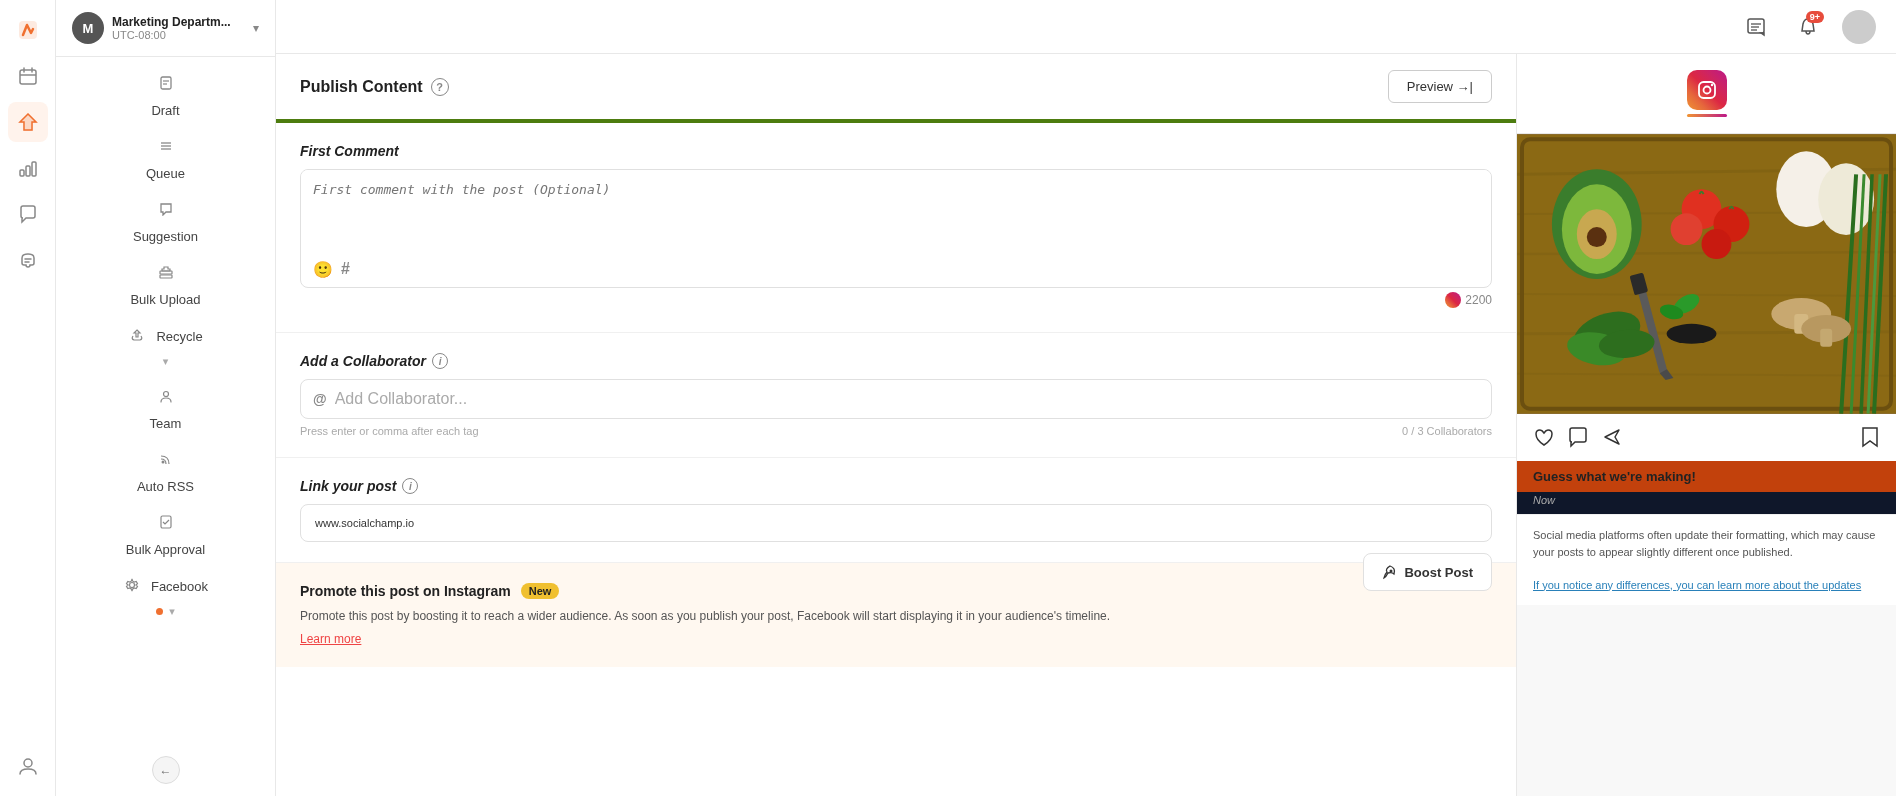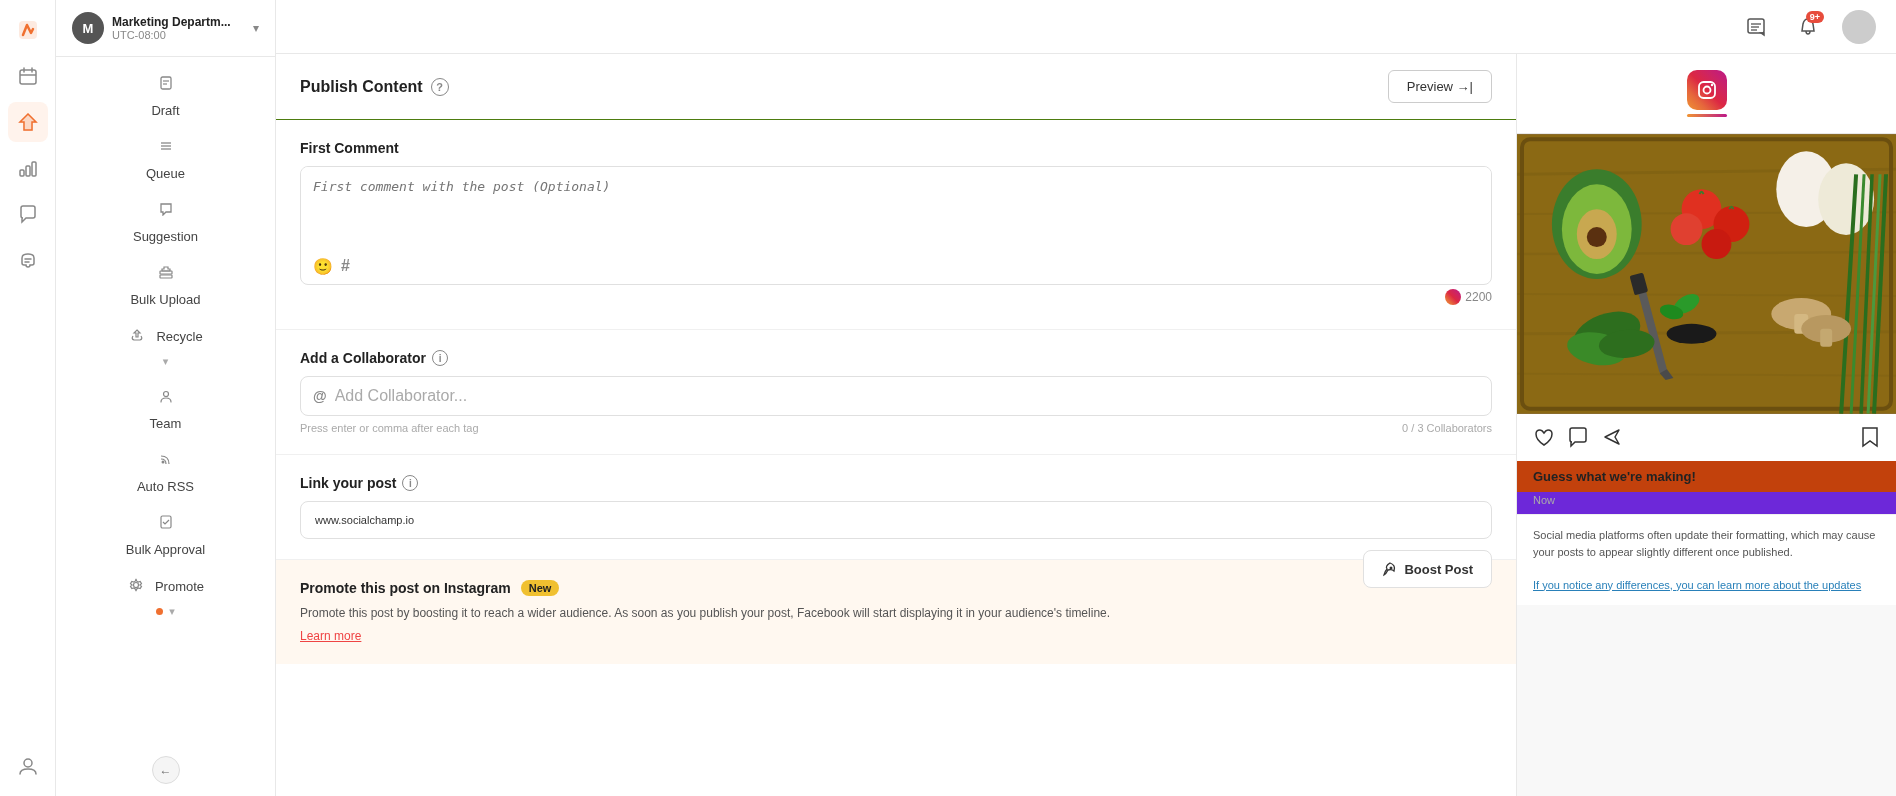--- a/index.html
+++ b/index.html
@@ -175,21 +175,21 @@
       display: flex;
       flex-direction: column;
       overflow: hidden;
       background: #fff;
     }
     .editor-header {
       display: flex;
       align-items: center;
       justify-content: space-between;
       padding: 16px 24px;
-      border-bottom: 1px solid #4d7c0f;
+      border-bottom: 4px solid #4d7c0f;
     }
     .editor-title {
       font-size: 16px;
       font-weight: 600;
       color: #222;
       display: flex;
       align-items: center;
       gap: 8px;
     }
     .editor-title .help-icon {
@@ -229,20 +229,21 @@
       border-bottom: 1px solid #f0f0f0;
     }
     .section-label {
       font-size: 14px;
       font-weight: 600;
       color: #222;
       margin-bottom: 10px;
       display: flex;
       align-items: center;
       gap: 6px;
+      font-style: italic;
     }
     .section-label .help-icon {
       width: 16px;
       height: 16px;
       border-radius: 50%;
       border: 1.5px solid #888;
       display: flex;
       align-items: center;
       justify-content: center;
       font-size: 10px;
@@ -461,21 +462,22 @@
       padding: 8px 16px;
       background: #c2410c;
       font-size: 13px;
       font-weight: 600;
       color: #222;
     }
     .preview-time {
       padding: 2px 16px 8px;
       font-size: 11px;
       color: #aaa;
-      background: #6d28d9;
+      background: #0f172a;
+      font-style: italic;
     }
 
     .preview-notice {
       padding: 12px 16px;
       font-size: 11px;
       color: #555;
       line-height: 1.5;
       background: #fff;
       border-top: 1px solid #f0f0f0;
     }
@@ -632,21 +634,21 @@
       <span>Bulk Approval</span>
     </div>
     <div class="sidebar-nav-item has-chevron">
       <div class="left">
         <span class="nav-icon">
           <svg width="14" height="14" viewBox="0 0 14 14" fill="none">
               <circle cx="7" cy="7" r="2.5" stroke="#888" stroke-width="1.2" fill="none"></circle>
               <path d="M7 1 L7.5 3 Q8.5 3.3 9.2 4 L11.2 3.5 L12.5 5.7 L10.9 7 L10.9 7 L12.5 8.3 L11.2 10.5 L9.2 10 Q8.5 10.7 7.5 11 L7 13 L6.5 11 Q5.5 10.7 4.8 10 L2.8 10.5 L1.5 8.3 L3.1 7 L1.5 5.7 L2.8 3.5 L4.8 4 Q5.5 3.3 6.5 3 Z" stroke="#888" stroke-width="1.2" fill="none"></path>
             </svg>
         </span>
-        <span>Promote</span>
+        <span>Facebook</span>
       </div>
       <div style="display:flex;align-items:center;gap:6px;">
         <span style="width:7px;height:7px;border-radius:50%;background:#f07030;display:inline-block;"></span>
         <span style="color:#aaa;font-size:11px;">▾</span>
       </div>
     </div>
   </nav>
 
   <div class="sidebar-collapse-btn">←</div>
 </div>

